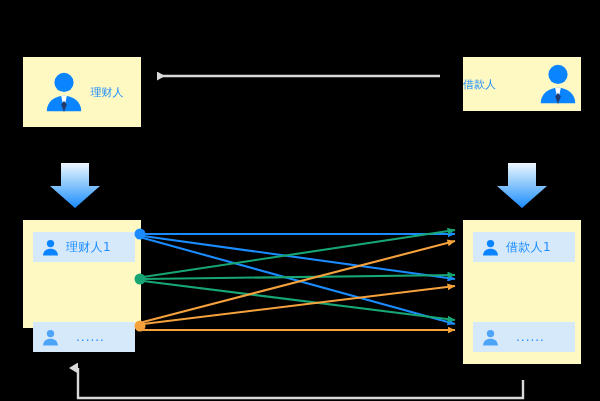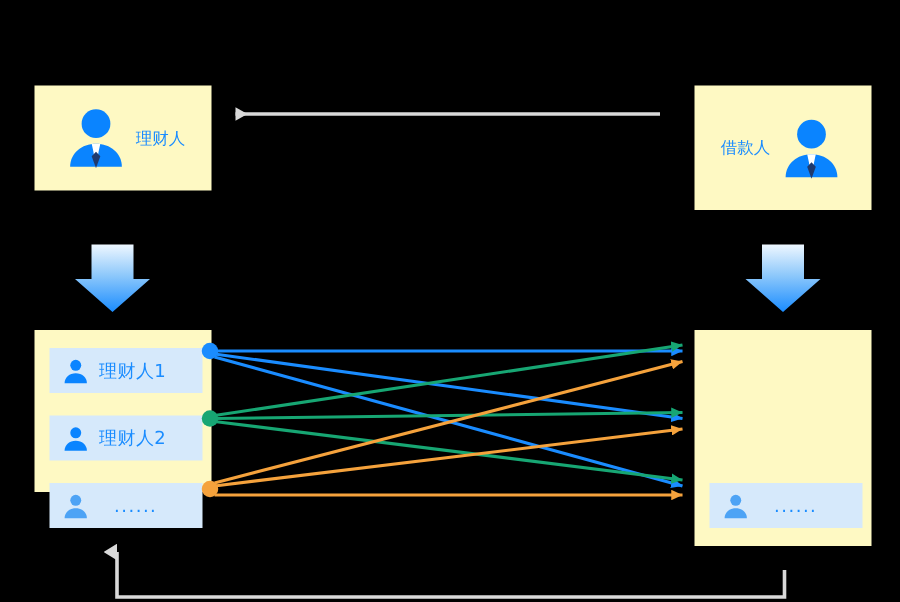--- a/index.html
+++ b/index.html
@@ -25,21 +25,21 @@
   }
 
   
   .actor-box {
     display: flex;
     align-items: center;
     justify-content: center;
     gap: 4px;
   }
   .actor-box.left-actor  { left: 23px;  top: 45px; width: 118px; height: 70px; }
-  .actor-box.right-actor { left: 463px; top: 45px; width: 118px; height: 83px; }
+  .actor-box.right-actor { left: 463px; top: 45px; width: 118px; height: 54px; justify-content: space-between; }
 
   .actor-label {
     color: #1a8cff;
     font-size: 11px;
     line-height: 1;
     white-space: nowrap;
   }
 
   .person-big { width: 46px; height: 46px; display: block; }
 
@@ -123,41 +123,41 @@
   <div class="card list-panel left-panel">
     <div class="list-row r0">
       <span>
         <svg class="person-small" viewBox="0 0 24 24" aria-hidden="true">
           <circle cx="12" cy="7" r="4.6" fill="#0a84ff"></circle>
           <path d="M2.6 22c0-5 4.2-8.4 9.4-8.4S21.4 17 21.4 22z" fill="#0a84ff"></path>
         </svg>
       </span>
       <span class="row-label">理财人1</span>
     </div>
-    <div class="list-row r1">
+    <div class="list-row r2">
+      <span>
+        <svg class="person-small" viewBox="0 0 24 24" aria-hidden="true">
+          <circle cx="12" cy="7" r="4.6" fill="#4da3f5"></circle>
+          <path d="M2.6 22c0-5 4.2-8.4 9.4-8.4S21.4 17 21.4 22z" fill="#4da3f5"></path>
+        </svg>
+      </span>
+      <span class="row-label dots">......</span>
+    </div>
+  </div>
+
+  <div class="card list-panel right-panel">
+    <div class="list-row r0">
       <span>
         <svg class="person-small" viewBox="0 0 24 24" aria-hidden="true">
           <circle cx="12" cy="7" r="4.6" fill="#0a84ff"></circle>
           <path d="M2.6 22c0-5 4.2-8.4 9.4-8.4S21.4 17 21.4 22z" fill="#0a84ff"></path>
         </svg>
       </span>
-      <span class="row-label">理财人2</span>
-    </div>
-    <div class="list-row r2">
-      <span>
-        <svg class="person-small" viewBox="0 0 24 24" aria-hidden="true">
-          <circle cx="12" cy="7" r="4.6" fill="#4da3f5"></circle>
-          <path d="M2.6 22c0-5 4.2-8.4 9.4-8.4S21.4 17 21.4 22z" fill="#4da3f5"></path>
-        </svg>
-      </span>
-      <span class="row-label dots">......</span>
-    </div>
-  </div>
-
-  <div class="card list-panel right-panel">
+      <span class="row-label">借款人1</span>
+    </div>
     <div class="list-row r2">
       <span>
         <svg class="person-small" viewBox="0 0 24 24" aria-hidden="true">
           <circle cx="12" cy="7" r="4.6" fill="#4da3f5"></circle>
           <path d="M2.6 22c0-5 4.2-8.4 9.4-8.4S21.4 17 21.4 22z" fill="#4da3f5"></path>
         </svg>
       </span>
       <span class="row-label dots">......</span>
     </div>
   </div>

